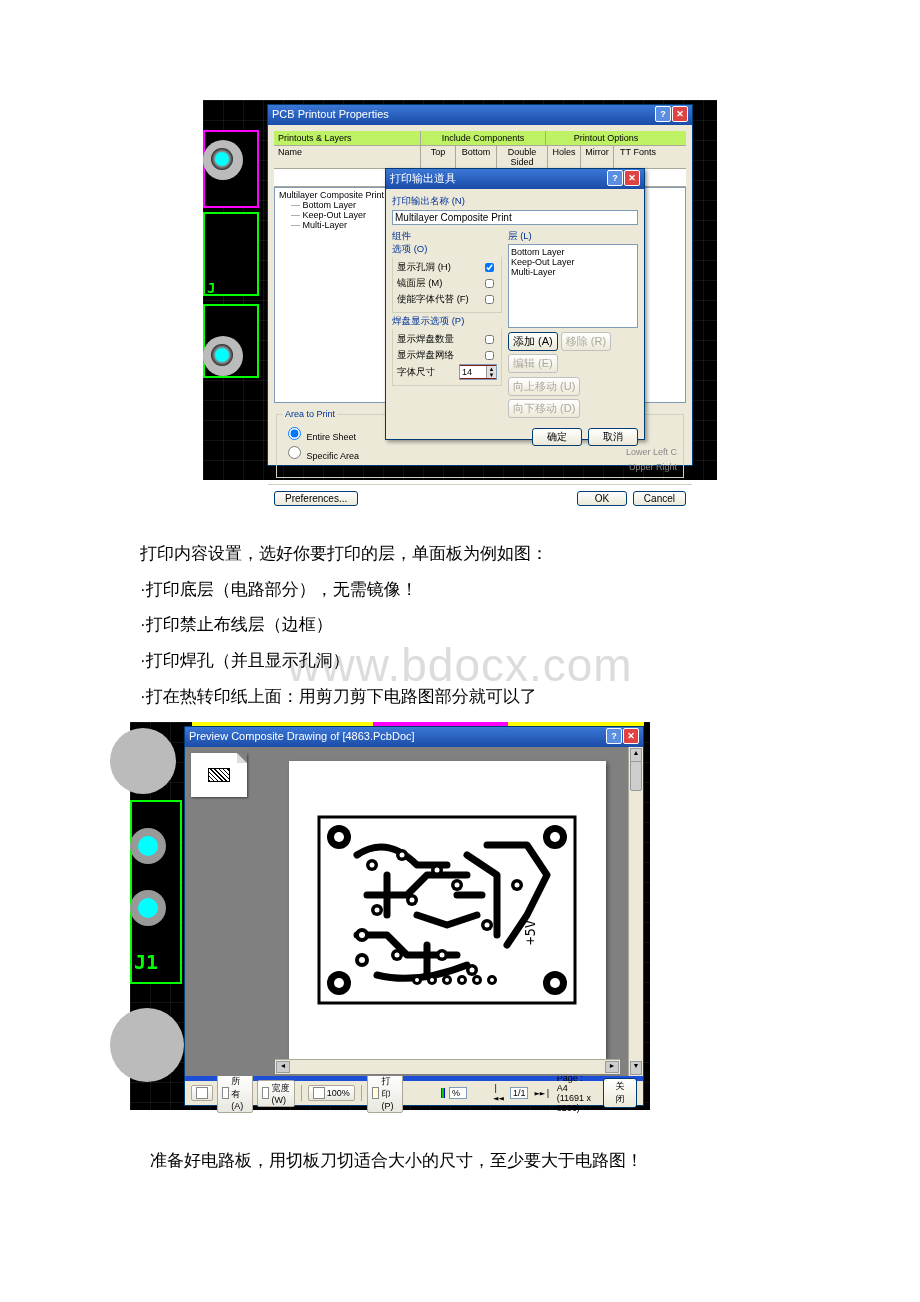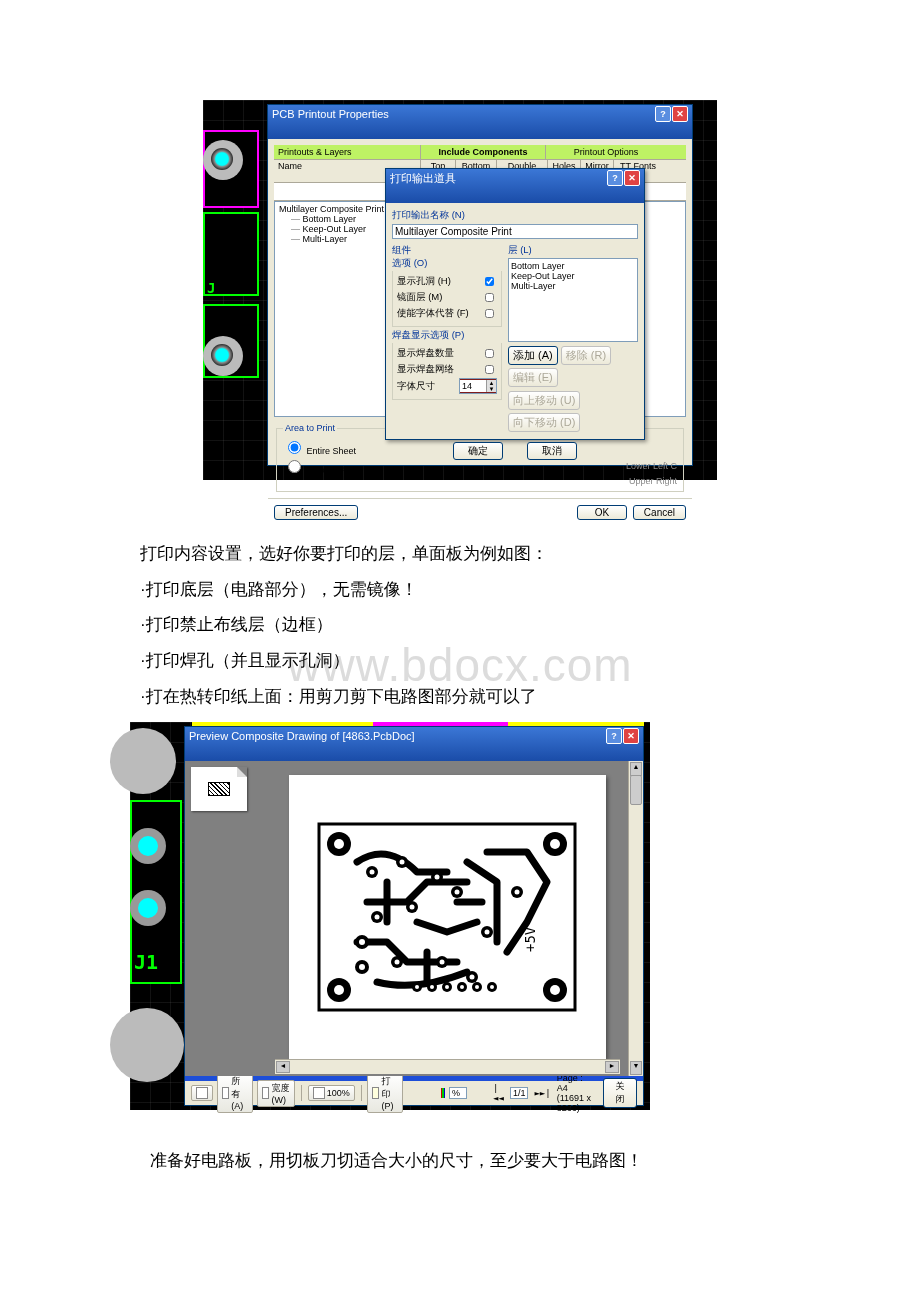--- a/index.html
+++ b/index.html
@@ -77,21 +77,21 @@
     height: 360px;
     background: #ece9d8;
     border: 1px solid #003c74;
     box-shadow: 2px 2px 3px rgba(0,0,0,0.3);
     font-size: 10px;
     font-family: Tahoma, Arial, sans-serif;
   }
   .titlebar {
     background: linear-gradient(to bottom, #3b77d6, #1a4ca8);
     color: #fff;
-    height: 34px;
+    height: 20px;
     line-height: 18px;
     padding: 0 4px;
     display: flex;
     justify-content: space-between;
     font-size: 11px;
   }
   .titlebar-btns {
     display: flex;
     gap: 1px;
   }
@@ -115,21 +115,21 @@
     background: #bef264;
     border-bottom: 1px solid #aca899;
     font-size: 9px;
   }
   .table-header-group {
     text-align: center;
     border-left: 1px solid #aca899;
     padding: 2px 0;
   }
   .col-name { width: 142px; text-align: left; padding-left: 4px; border-left:none;}
-  .col-inc { width: 124px; font-weight: bold; }
+  .col-inc { width: 124px; }
   .col-opt { width: 120px; }
   .sub-row {
     display: flex;
     font-size: 9px;
     border-bottom: 1px solid #aca899;
   }
   .sub-row > div { border-left: 1px solid #aca899; text-align: center; padding: 1px 0; }
   .sub-row > div:first-child { border-left: none; text-align: left; padding-left: 4px; }
   .chk { width: 9px; height: 9px; }
   .tree-area {
@@ -214,22 +214,22 @@
   }
   .d2-btnrow {
     display: flex;
     gap: 3px;
     margin-top: 4px;
     flex-wrap: wrap;
   }
   .d2-btnrow .win-button { min-width: 42px; padding:1px 4px; font-size:11px;}
   .d2-footer {
     display: flex;
-    justify-content: center;
-    gap: 24px;
+    justify-content: flex-end;
+    gap: 6px;
     padding: 4px 6px;
   }
   .grouped-fields {
     border:1px solid #d0d0c0;
     border-top:none;
     padding:2px 4px 4px 4px;
     margin-bottom:3px;
   }
   .group-title {
     color:#003399;

